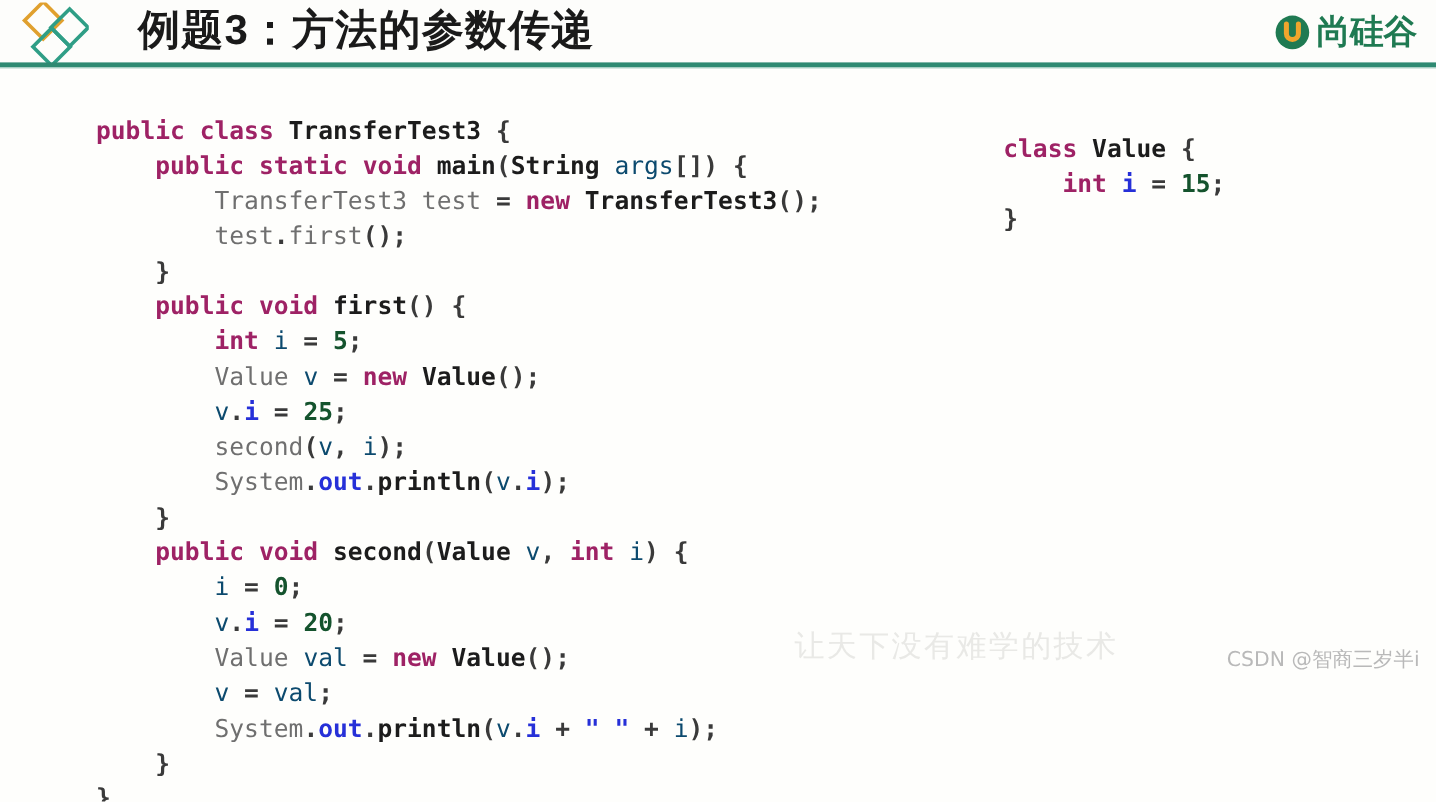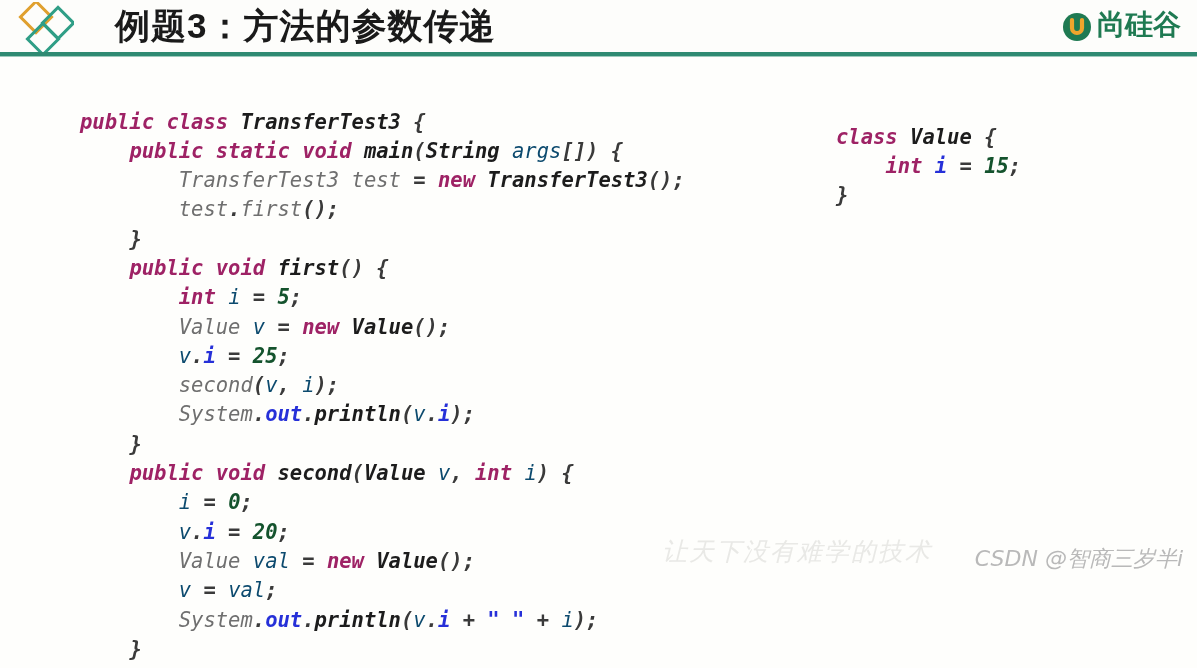--- a/index.html
+++ b/index.html
@@ -75,36 +75,35 @@
     display: flex;
     align-items: center;
     gap: 5px;
   }
   .brand-mark {
     width: 30px;
     height: 30px;
     flex: 0 0 auto;
   }
   .brand-text {
-    font-family: Liberation Mono, monospace;
+    font-family: Liberation Sans, sans-serif;
     font-size: 28px;
     font-weight: bold;
     color: #1f7a52;
     line-height: 1;
     white-space: nowrap;
   }
 
   
   .code-stage {
     position: absolute;
     left: 0;
-    top: 57px;
+    top: 44px;
     width: 1197px;
     height: 525px;
-    font-style: italic;
   }
 
   .code-block {
     position: absolute;
     font-family: "DejaVu Sans Mono", "Liberation Mono", monospace;
     font-size: 20.5px;
     line-height: 29.3px;
     white-space: pre;
     color: #4a4a4a;
   }
@@ -133,21 +132,21 @@
     color: #e9e9e6;
     letter-spacing: 2px;
     white-space: nowrap;
     user-select: none;
   }
   .csdn-watermark {
     position: absolute;
     right: 14px;
     bottom: 8px;
     font-family: "DejaVu Sans", "Liberation Sans", sans-serif;
-    font-size: 22px;
+    font-size: 17px;
     color: #b9b9b9;
     white-space: nowrap;
     user-select: none;
   }
 </style>
 </head>
 <body>
 
 <div class="slide-header">
 

